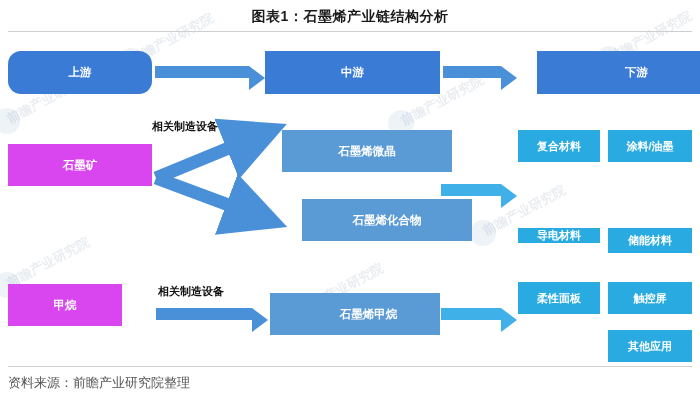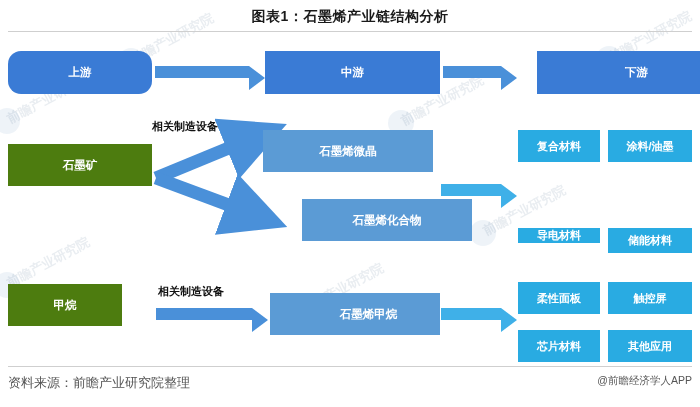--- a/index.html
+++ b/index.html
@@ -69,21 +69,21 @@
     justify-content: center;
     color: #ffffff;
     font-weight: bold;
     text-align: center;
     white-space: nowrap;
     box-sizing: border-box;
     line-height: 1.1;
   }
   .box.tier      { background: #3A7BD5; font-size: 11.5px; }
   .box.mid       { background: #5B9BD5; font-size: 11.5px; }
-  .box.src       { background: #4d7c0f; font-size: 11.5px; }
+  .box.src       { background: #d946ef; font-size: 11.5px; }
   .box.leaf      { background: #29ABE2; font-size: 11px; }
 
   
   .edge-label {
     position: absolute;
     font-size: 11px;
     font-weight: bold;
     color: #111111;
     white-space: nowrap;
   }
@@ -195,21 +195,21 @@
       <marker id="diagHead" markerWidth="5" markerHeight="5" refX="2.6" refY="2.5" orient="auto">
         <path d="M0,0 L5,2.5 L0,5 Z" fill="#4A90D9"></path>
       </marker>
     </defs>
 
     <line x1="156" y1="178" x2="258" y2="136" stroke="#4A90D9" stroke-width="13" marker-end="url(#diagHead)"></line>
 
     <line x1="156" y1="178" x2="258" y2="216" stroke="#4A90D9" stroke-width="13" marker-end="url(#diagHead)"></line>
   </svg>
 
-  <div class="box mid" style="left:263px; top:130px; width:170px; height:42px;">石墨烯微晶</div>
+  <div class="box mid" style="left:282px; top:130px; width:170px; height:42px;">石墨烯微晶</div>
 
   <div class="box mid" style="left:270px; top:199px; width:170px; height:42px;margin-left:32px;">石墨烯化合物</div>
 
   <div class="box mid" style="left:270px; top:293px; width:170px; height:42px;padding-left:27px;">石墨烯甲烷</div>
 
   <div class="arrow-r" style="left:156px; top:314px; width:112px;">
     <div class="shaft" style="width:96px; top:-6px;"></div>
     <div class="head" style="left:96px;"></div>
   </div>
 
@@ -226,20 +226,18 @@
   <div class="box leaf" style="left:608px; top:130px; width:84px; height:32px;">涂料/油墨</div>
   <div class="box leaf" style="left:518px; top:130px; width:82px; height:32px;">复合材料</div>
 
 
   <div class="box leaf" style="left:518px; top:228px; width:82px; height:15px;">导电材料</div>
   <div class="box leaf" style="left:608px; top:228px; width:84px; height:25px;">储能材料</div>
 
   <div class="box leaf" style="left:518px; top:282px; width:82px; height:32px;">柔性面板</div>
   <div class="box leaf" style="left:608px; top:282px; width:84px; height:32px;">触控屏</div>
 
-  <div class="box leaf" style="left:518px; top:330px; width:82px; height:32px;">芯片材料</div>
   <div class="box leaf" style="left:608px; top:330px; width:84px; height:32px;">其他应用</div>
 
   <div class="rule bottom"></div>
   <div class="source-note">资料来源：前瞻产业研究院整理</div>
-  <div class="brand-note">@前瞻经济学人APP</div>
 
 </div>
 
 </body></html>

